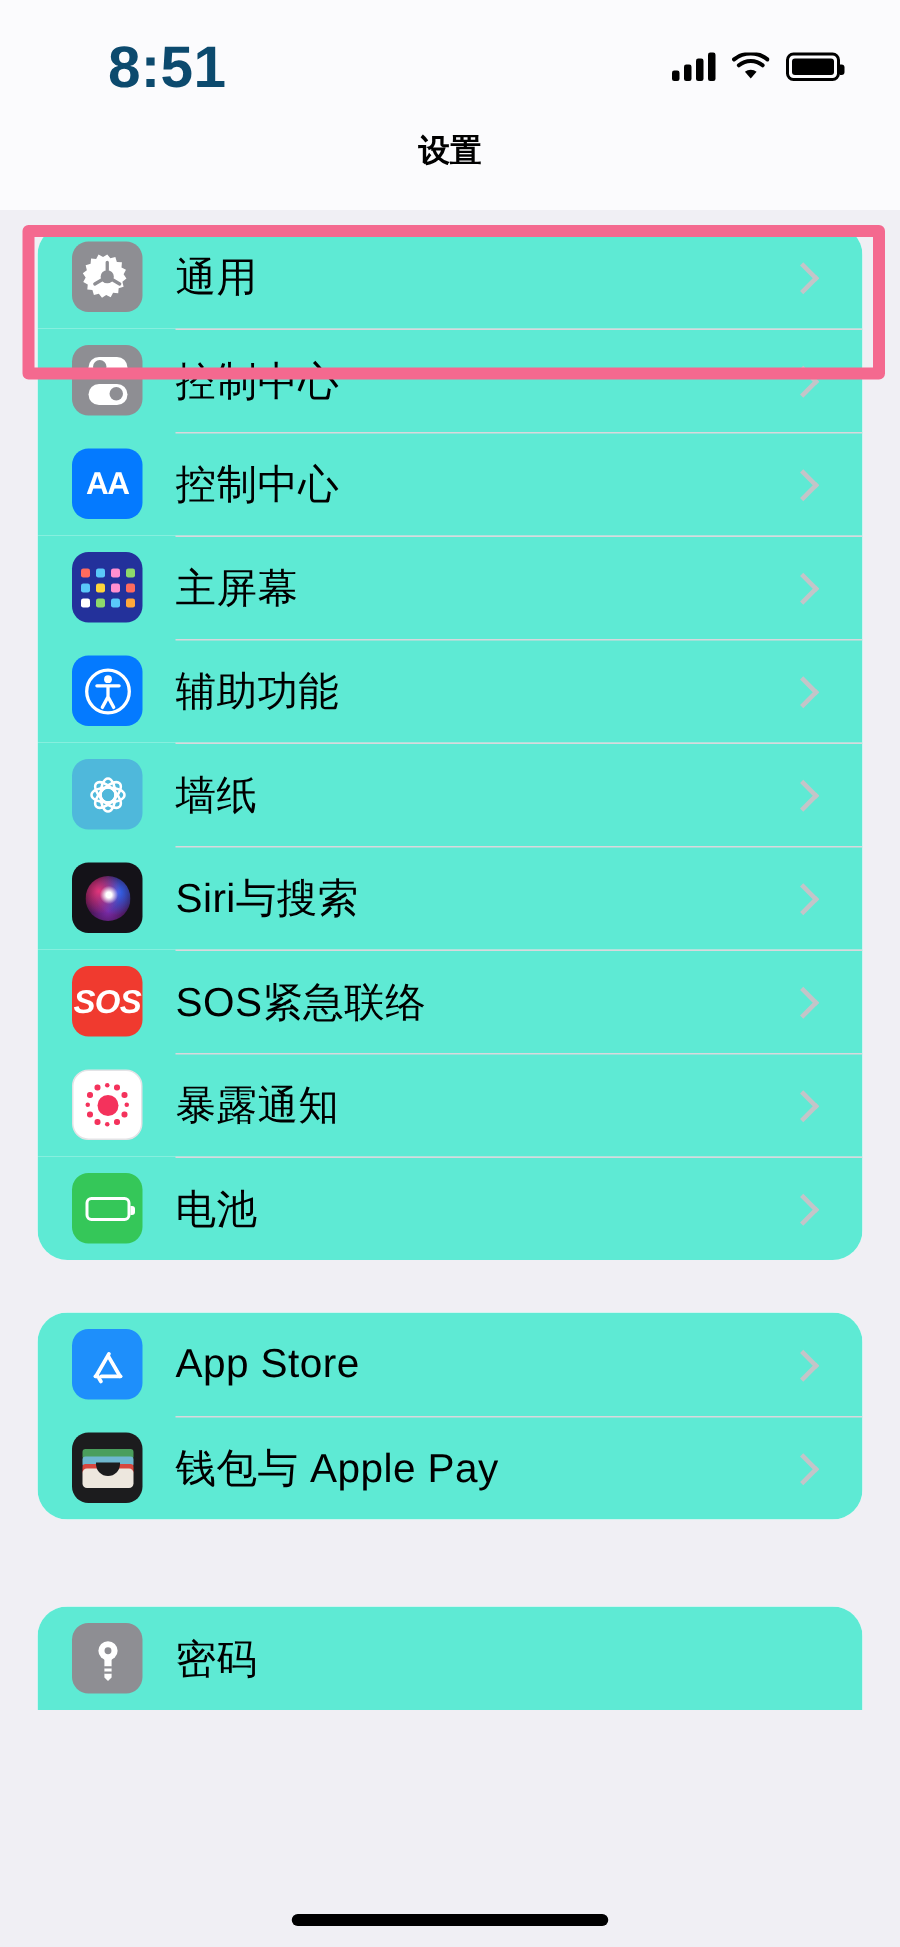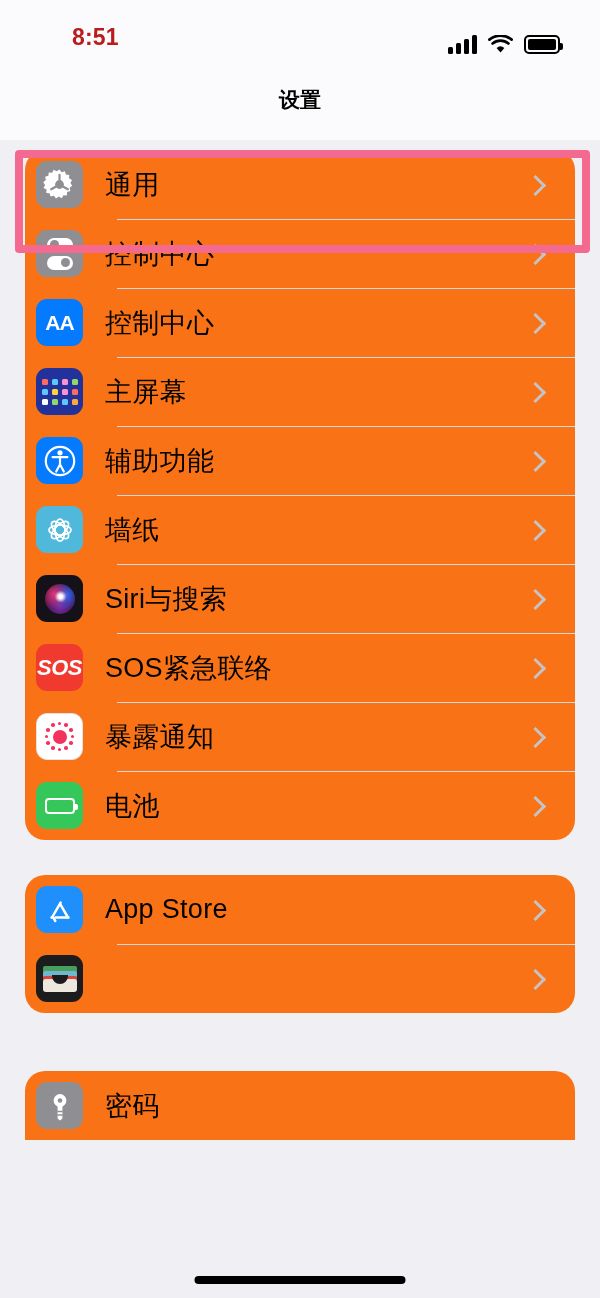--- a/index.html
+++ b/index.html
@@ -12,21 +12,21 @@
     -webkit-font-smoothing:antialiased;
   }
 
   
   .statusbar{
     position:absolute; top:0; left:0; width:600px; height:72px;
     background:#FBFBFD;
   }
   .sb-time{
     position:absolute; left:72px; top:24px;
-    font-size:23px; font-weight:600; color:#b91c1c; letter-spacing:.2px;
+    font-size:39px; font-weight:600; color:#0c4a6e; letter-spacing:.2px;
   }
   .sb-right{
     position:absolute; right:40px; top:28px;
     display:flex; align-items:flex-end; gap:11px; height:26px;
   }
   .signal{ display:flex; align-items:flex-end; gap:3px; height:20px; }
   .signal i{ display:block; width:5px; background:#000; border-radius:1.5px; }
   .signal i:nth-child(1){ height:7px; }
   .signal i:nth-child(2){ height:11px; }
   .signal i:nth-child(3){ height:15px; }
@@ -63,22 +63,22 @@
   }
   .card.group-1{ margin-top:10px; }
   .card.group-2{ margin-top:35px; }
   .card.group-3{ margin-top:58px; border-bottom-left-radius:0; border-bottom-right-radius:0;}
 
   .row{
     position:relative;
     height:69px;
     display:flex;
     align-items:center;
-    padding-left:11px;
-    background:#f97316;
+    padding-left:23px;
+    background:#5eead4;
   }
   .row + .row::before{
     content:"";
     position:absolute; left:92px; right:0; top:0;
     height:1px; background:#D9D8DC;
   }
   .row-label{
     font-size:27px; color:#000; letter-spacing:.3px; margin-left:22px;
     white-space:nowrap;
   }
@@ -360,20 +360,21 @@
     </div>
     <div class="row">
       <div class="icn icn-wallet">
         <div class="wallet">
           <div class="c" style="top:0;  background:#4A9E5C;"></div>
           <div class="c" style="top:5px; background:#6FB7CF;"></div>
           <div class="c" style="top:10px;background:#D8473F;"></div>
           <div class="base"></div>
         </div>
       </div>
+      <div class="row-label">钱包与 Apple Pay</div>
       <div class="chev"></div>
     </div>
   </div>
 
   <div class="card group-3">
     <div class="row">
       <div class="icn icn-pass">
         <svg width="28" height="30" viewBox="0 0 28 30">
           <circle cx="14" cy="9.5" r="6.4" fill="#fff"></circle>
           <circle cx="14" cy="9.5" r="2.3" fill="#8E8E93"></circle>

